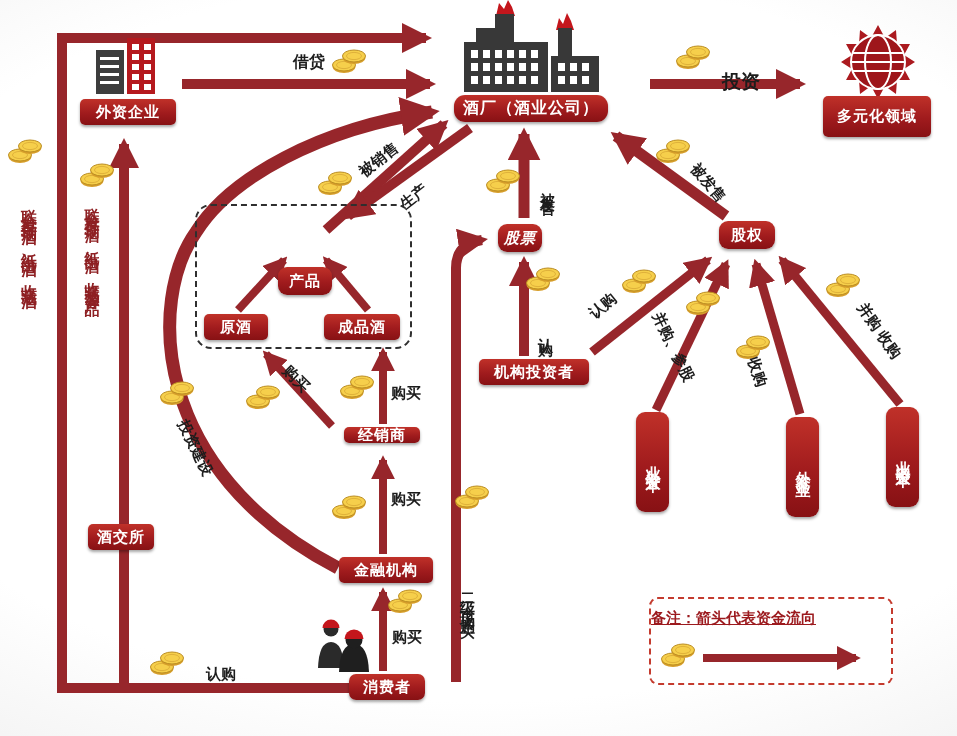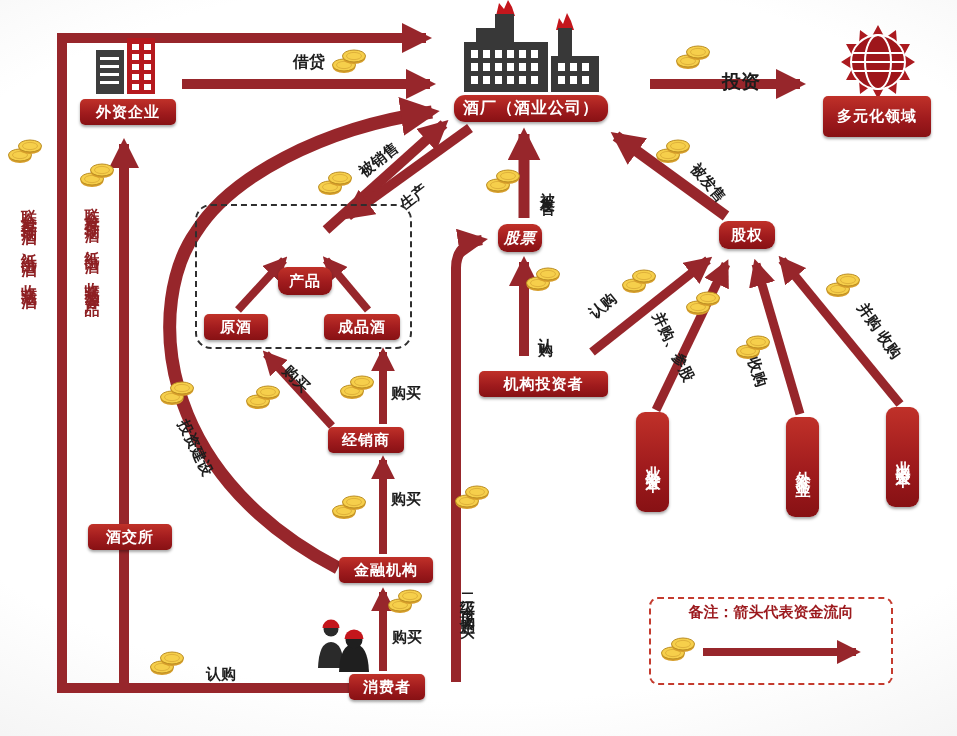--- a/index.html
+++ b/index.html
@@ -24,21 +24,21 @@
   }
   .elabel.v{writing-mode:vertical-rl;letter-spacing:4px;}
   .vtext{
     position:absolute;writing-mode:vertical-rl;color:#8e2023;font-weight:bold;
     letter-spacing:4px;font-size:16px;
   }
   .dashed-box{position:absolute;left:195px;top:204px;width:213px;height:141px;
     border:2px dashed #2f2f2f;border-radius:16px;}
   .note-box{position:absolute;left:649px;top:597px;width:240px;height:84px;
     border:2px dashed #c43b2e;border-radius:9px;background:#fff;}
-  .note-text{margin-top:4px;text-align:center;color:#9c1a1e;font-weight:bold;font-size:15px;}
+  .note-text{margin-top:10px;color:#9c1a1e;font-weight:bold;font-size:15px;text-decoration:underline;}
   .note-svg{display:block;margin-top:0;}
 </style>
 </head>
 <body>
 
 <div class="stage">
 
   <svg class="layer" width="957" height="736" viewBox="0 0 957 736">
     <defs>
       <marker id="ah" viewBox="0 0 10 10" refX="8" refY="5" markerWidth="3" markerHeight="3" orient="auto">
@@ -145,25 +145,25 @@
   <div class="vtext" style="left:82px;top:196px;font-size:15px;">联合发行期酒、纸白酒、收藏酒等产品</div>
 
   <div class="node" style="left:80px;top:99px;width:96px;height:26px;">外资企业</div>
   <div class="node big" style="left:454px;top:95px;width:154px;height:27px;border-radius:11px;">酒厂（酒业公司）</div>
   <div class="node" style="left:823px;top:96px;width:108px;height:41px;">多元化领域</div>
   <div class="node pill" style="left:278px;top:221px;width:54px;height:28px;margin-top:46px;">产品</div>
   <div class="node" style="left:204px;top:314px;width:64px;height:26px;">原酒</div>
   <div class="node" style="left:324px;top:314px;width:76px;height:26px;">成品酒</div>
   <div class="node pill" style="left:498px;top:224px;width:44px;height:28px;font-style:italic;">股票</div>
   <div class="node pill" style="left:719px;top:221px;width:56px;height:28px;">股权</div>
-  <div class="node" style="left:479px;top:359px;width:129px;height:26px;margin-top:12px;">机构投资者</div>
-  <div class="node" style="left:88px;top:524px;width:84px;height:26px;">酒交所</div>
-  <div class="node" style="left:328px;top:427px;width:76px;height:26px;">经销商</div>
+  <div class="node" style="left:479px;top:359px;width:110px;height:26px;">机构投资者</div>
+  <div class="node" style="left:88px;top:524px;width:66px;height:26px;">酒交所</div>
+  <div class="node" style="left:344px;top:427px;width:76px;height:16px;">经销商</div>
   <div class="node" style="left:339px;top:557px;width:94px;height:26px;">金融机构</div>
-  <div class="node" style="left:349px;top:674px;width:76px;height:26px;">消费者</div>
+  <div class="node" style="left:349px;top:674px;width:76px;height:26px;border-radius:7px;">消费者</div>
   <div class="node vnode" style="left:636px;top:412px;width:33px;height:100px;">业外资本</div>
   <div class="node vnode" style="left:786px;top:417px;width:33px;height:100px;">外资企业</div>
   <div class="node vnode" style="left:886px;top:407px;width:33px;height:100px;">业内资本</div>
 
   <div class="elabel" style="left:309px;top:62px;font-size:16px;">借贷</div>
   <div class="elabel" style="left:741px;top:59px;font-size:19px;margin-top:23px;">投资</div>
   <div class="elabel" style="left:379px;top:160px;--r:-38deg;">被销售</div>
   <div class="elabel" style="left:414px;top:197px;--r:-38deg;">生产</div>
   <div class="elabel v" style="left:547px;top:187px;">被发售</div>
   <div class="elabel v" style="left:545px;top:330px;">认购</div>

